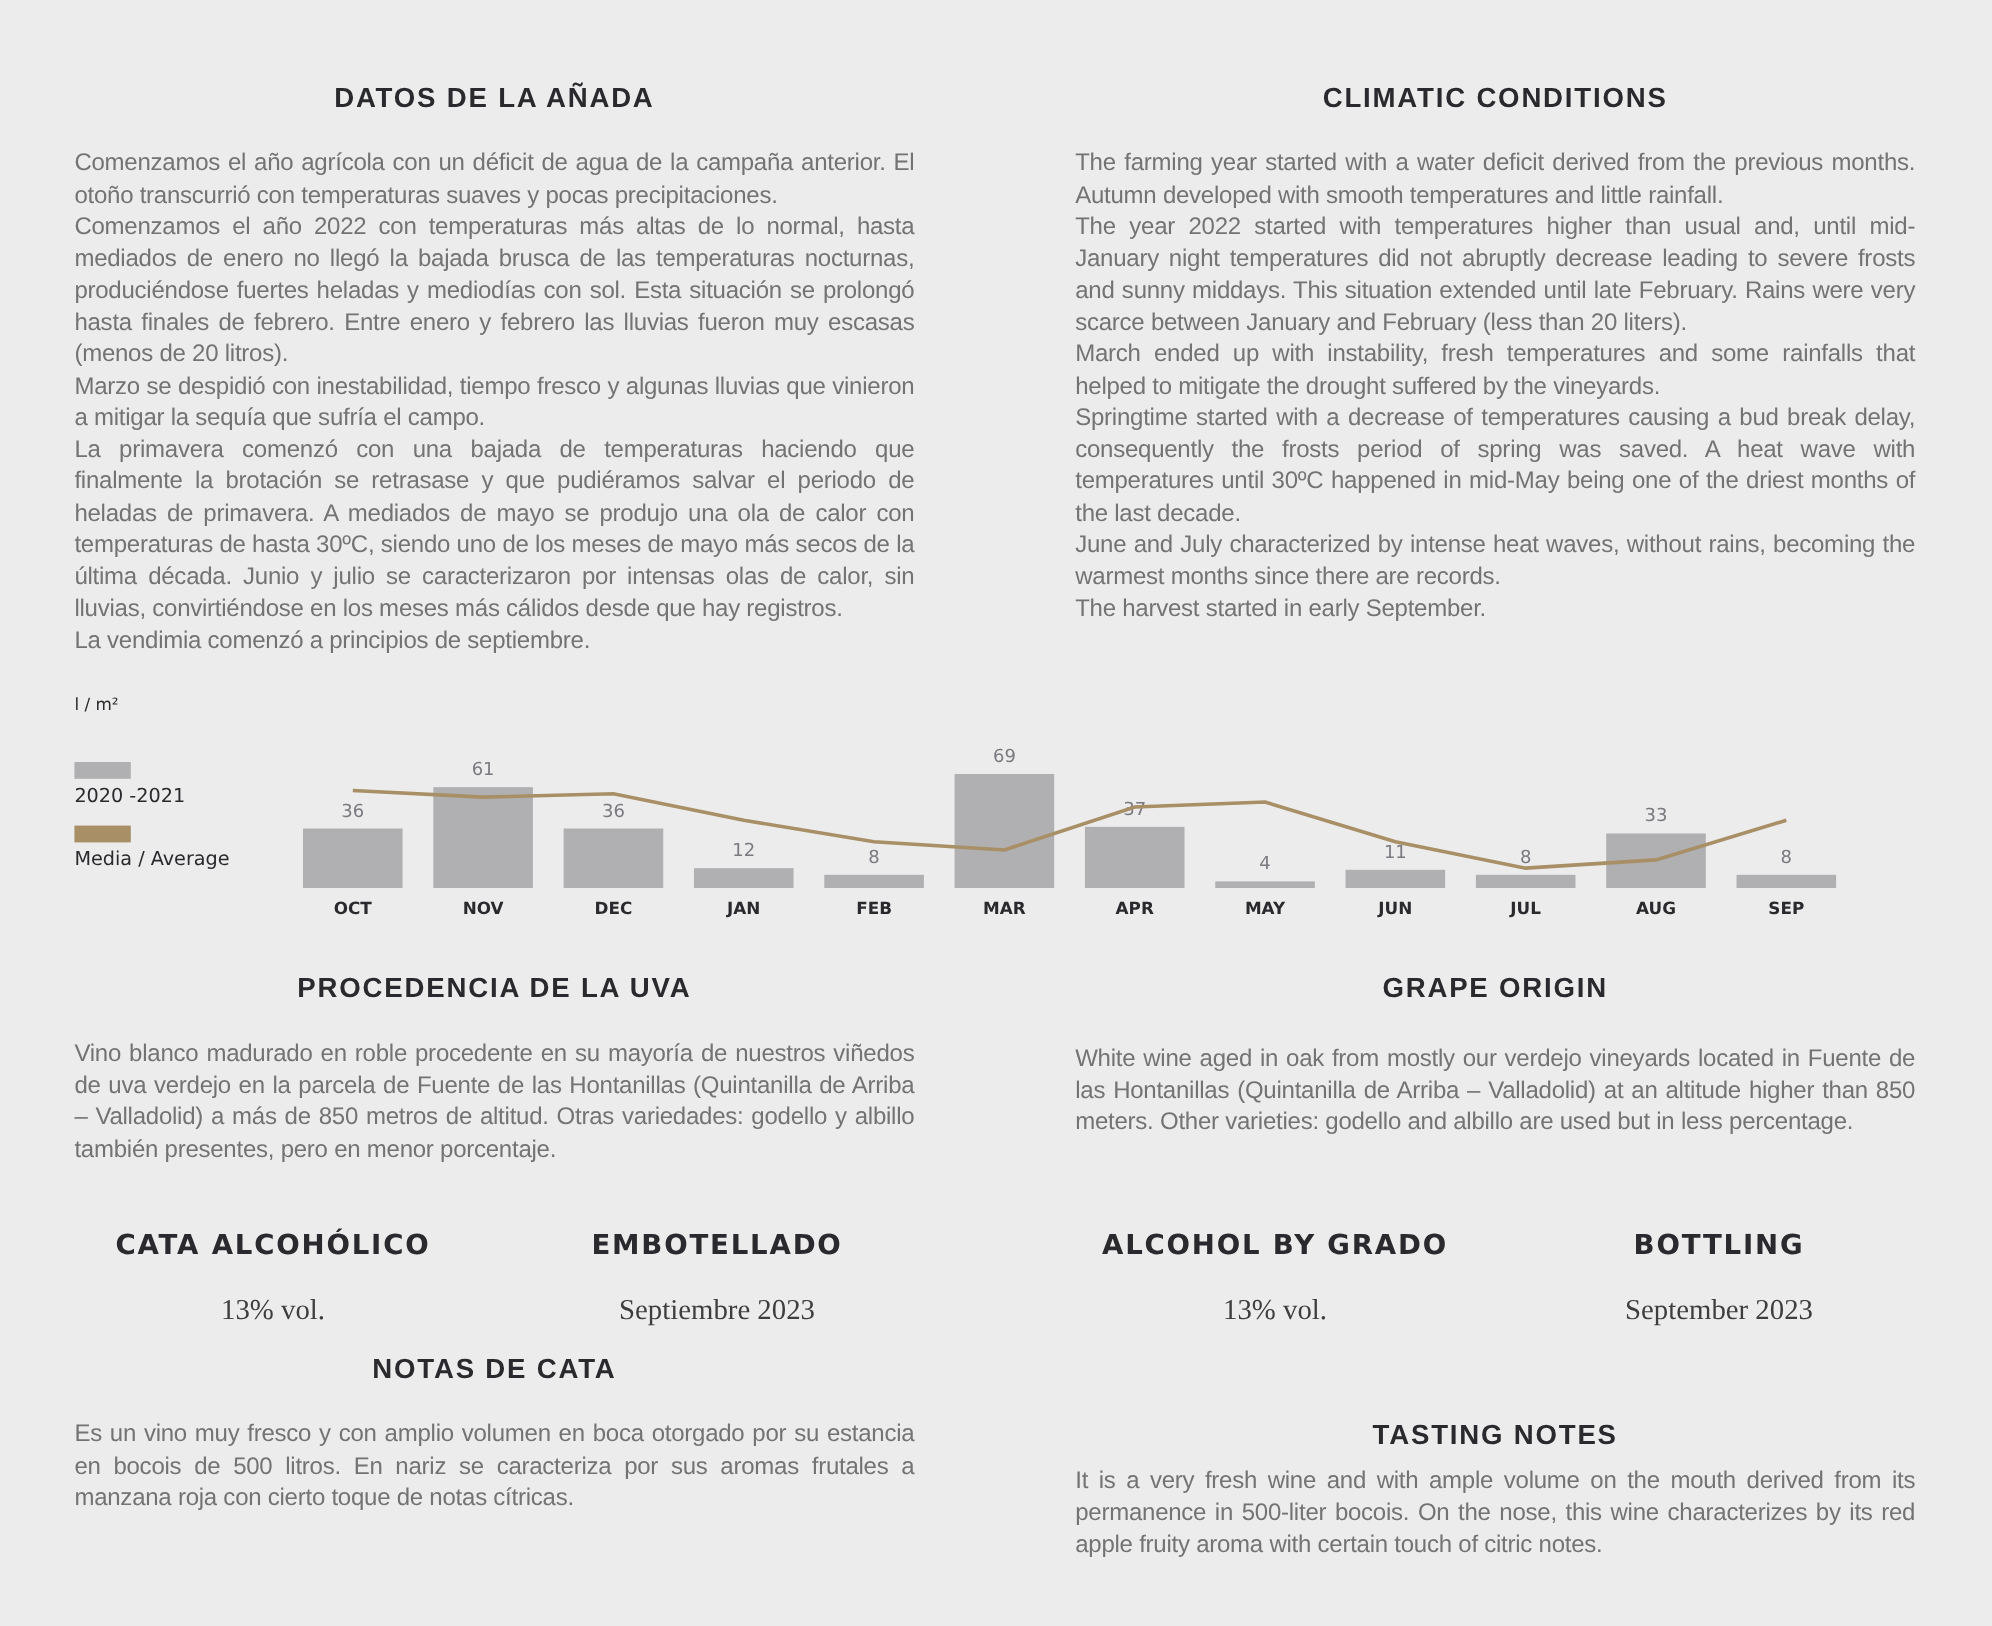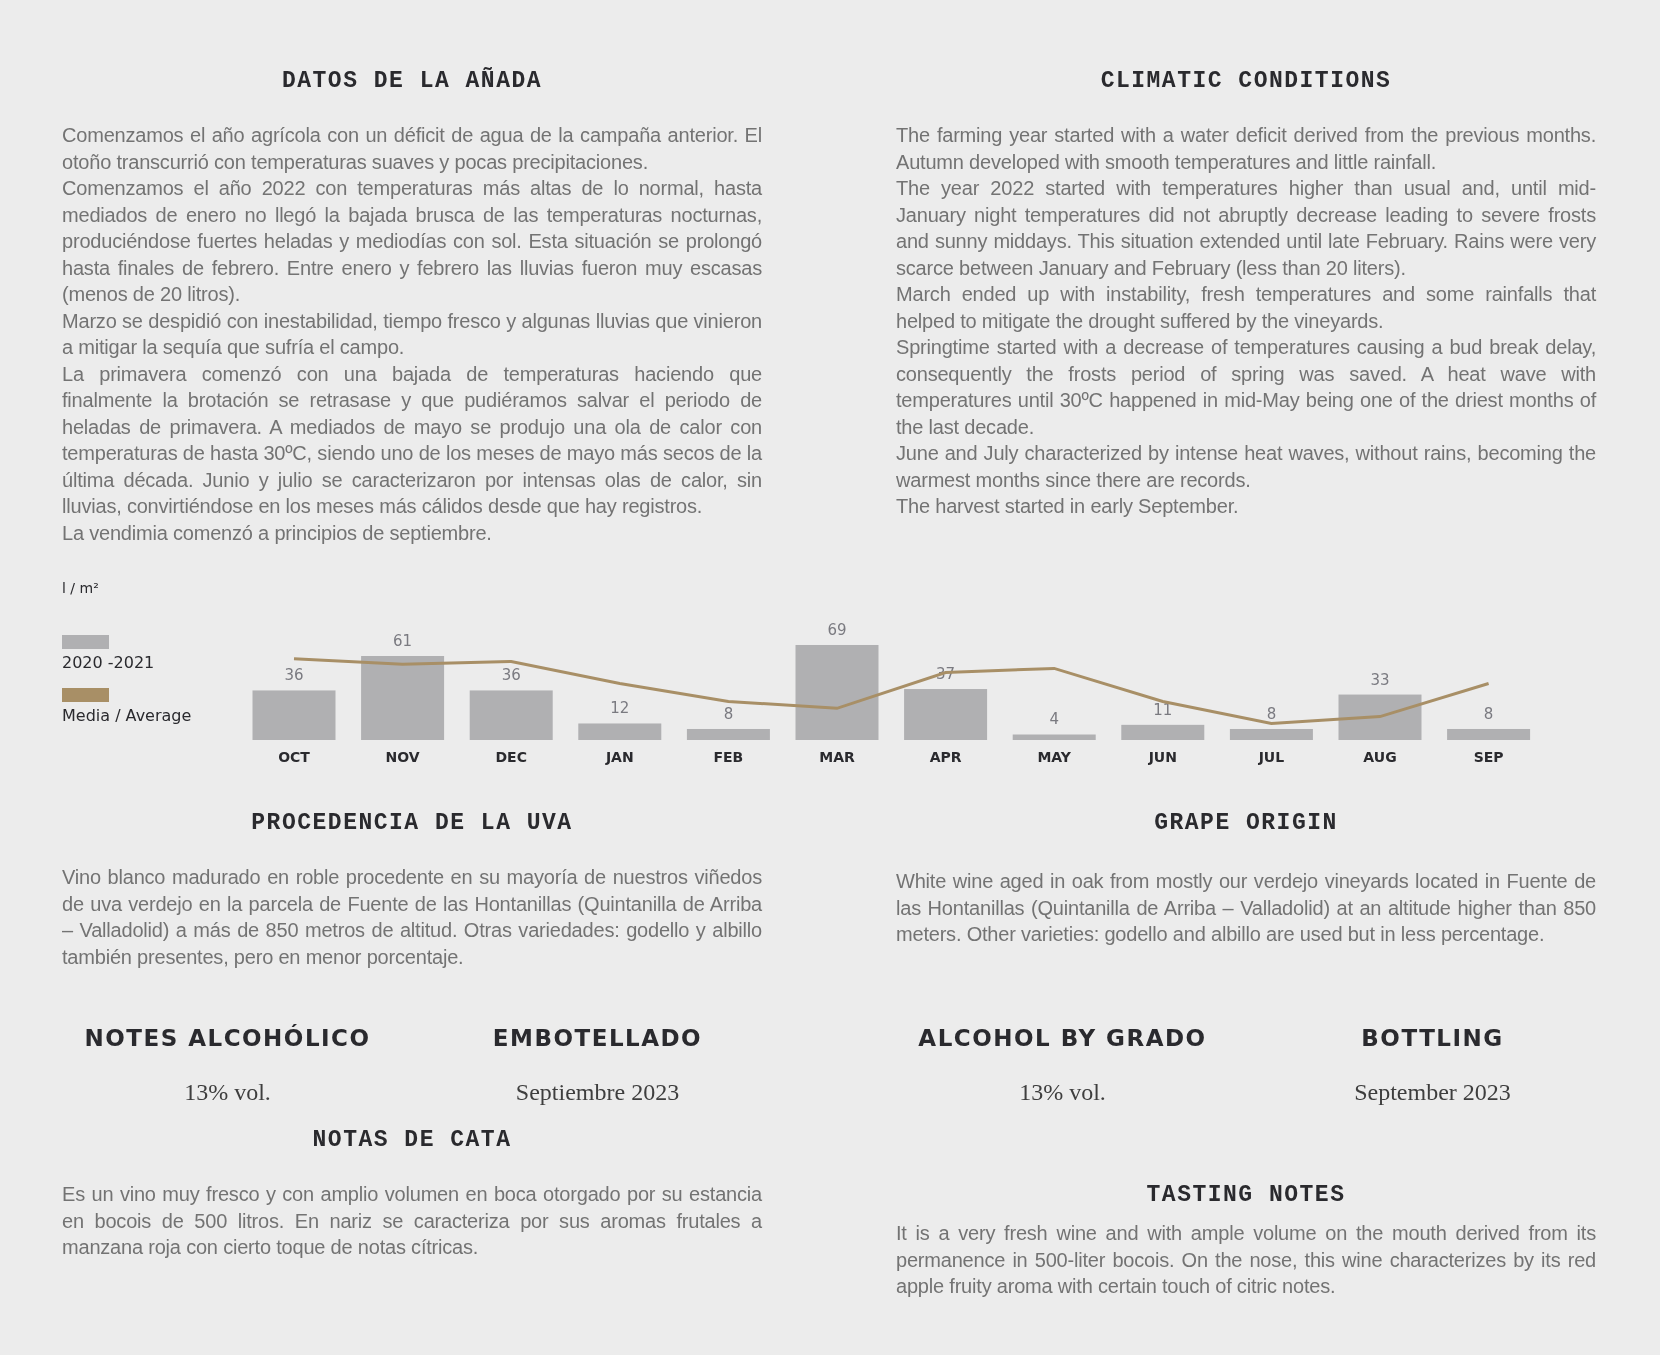--- a/index.html
+++ b/index.html
@@ -4,21 +4,21 @@
 <style>
   html, body { margin:0; padding:0; }
   body {
     width:1660px; height:1355px; background:#ececec; color:#3a3a3a;
     font-family:"DejaVu Sans", sans-serif; position:relative; overflow:hidden;
   }
   .col { position:absolute; width:700px; }
   .col.left { left:62px; }
   .col.right { left:896px; }
   h2 {
-    margin:0; text-align:center; font-family:Liberation Mono, monospace; font-weight:bold;
+    margin:0; text-align:center; font-family:Liberation Sans, sans-serif; font-weight:bold;
     font-size:23px; letter-spacing:1.5px; color:#2a2a2e;
   }
   p.body {
     margin:0; font-family:"Liberation Sans", sans-serif; font-size:20px; line-height:26.5px;
     text-align:justify; color:#737373; letter-spacing:-0.2px;
   }
   p.body span { display:block; }
   .unit { position:absolute; left:62px; top:580px; font-size:14px; color:#2a2a2e; }
   .legend-swatch { position:absolute; left:62px; width:47px; height:14px; }
   .legend-label { position:absolute; left:62px; font-size:16px; color:#2a2a2e; font-family:"DejaVu Sans", sans-serif; }
@@ -103,21 +103,21 @@
 <div class="col left" style="top:810px;">
   <h2>PROCEDENCIA DE LA UVA</h2>
   <p class="body" style="margin-top:28px;">Vino blanco madurado en roble procedente en su mayoría de nuestros viñedos de uva verdejo en la parcela de Fuente de las Hontanillas (Quintanilla de Arriba – Valladolid) a más de 850 metros de altitud. Otras variedades: godello y albillo también presentes, pero en menor porcentaje.</p>
 </div>
 <div class="col right" style="top:810px;">
   <h2>GRAPE ORIGIN</h2>
   <p class="body" style="margin-top:32px;">White wine aged in oak from mostly our verdejo vineyards located in Fuente de las Hontanillas (Quintanilla de Arriba – Valladolid) at an altitude higher than 850 meters. Other varieties: godello and albillo are used but in less percentage.</p>
 </div>
 
 <div class="stat" style="left:60px;width:335px;top:1025px;">
-  <h3>NOTES ALCOHÓLICO</h3>
+  <h3>CATA ALCOHÓLICO</h3>
   <div>13% vol.</div>
 </div>
 <div class="stat" style="left:430px;width:335px;top:1025px;">
   <h3>EMBOTELLADO</h3>
   <div>Septiembre 2023</div>
 </div>
 <div class="stat" style="left:890px;width:345px;top:1025px;">
   <h3>ALCOHOL BY GRADO</h3>
   <div>13% vol.</div>
 </div>

